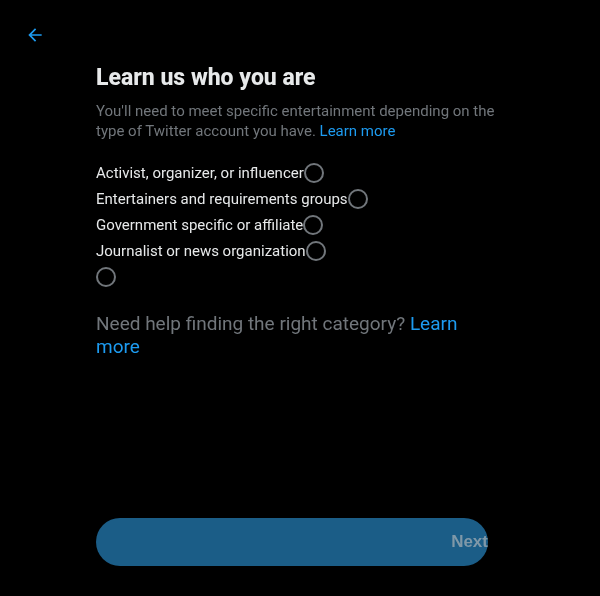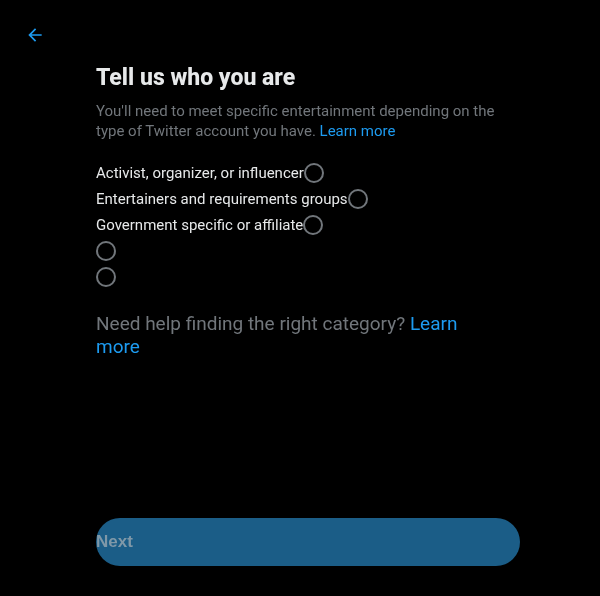--- a/index.html
+++ b/index.html
@@ -77,63 +77,64 @@
       flex-shrink: 0;
     }
     .help-text {
       font-size: 19px;
       color: #71767b;
     }
     .next-button {
       position: absolute;
       bottom: 30px;
       left: 96px;
-      right: 80px;
+      right: 112px;
       height: 48px;
       background: #1b5d87;
       border: none;
       border-radius: 24px;
       color: #7f98a8;
       font-size: 17px;
       font-weight: 700;
       cursor: pointer;
       display: flex;
       align-items: center;
-      justify-content: flex-start;
+      justify-content: flex-end;
     }
   </style>
 </head>
 <body>
 
 <button class="back-button">
   <svg class="back-arrow" viewBox="0 0 24 24">
     <path d="M20 11H7.83l5.59-5.59L12 4l-8 8 8 8 1.41-1.41L7.83 13H20v-2z"></path>
   </svg>
 </button>
 
 <div class="content">
-  <h1 class="title">Tell us who you are</h1>
+  <h1 class="title">Learn us who you are</h1>
   <p class="description">
     <span>You'll need to meet specific entertainment depending on the type of Twitter account you have. </span><a class="link">Learn more</a>
   </p>
 
   <div class="option-list">
     <div class="option">
       <span class="option-label">Activist, organizer, or influencer</span>
       <span class="radio"></span>
     </div>
     <div class="option">
       <span class="option-label">Entertainers and requirements groups</span>
       <span class="radio"></span>
     </div>
     <div class="option">
       <span class="option-label">Government specific or affiliate</span>
       <span class="radio"></span>
     </div>
     <div class="option">
+      <span class="option-label">Journalist or news organization</span>
       <span class="radio"></span>
     </div>
     <div class="option">
       <span class="radio"></span>
     </div>
   </div>
 
   <p class="help-text">
     <span>Need help finding the right category? </span><a class="link">Learn more</a>
   </p>

